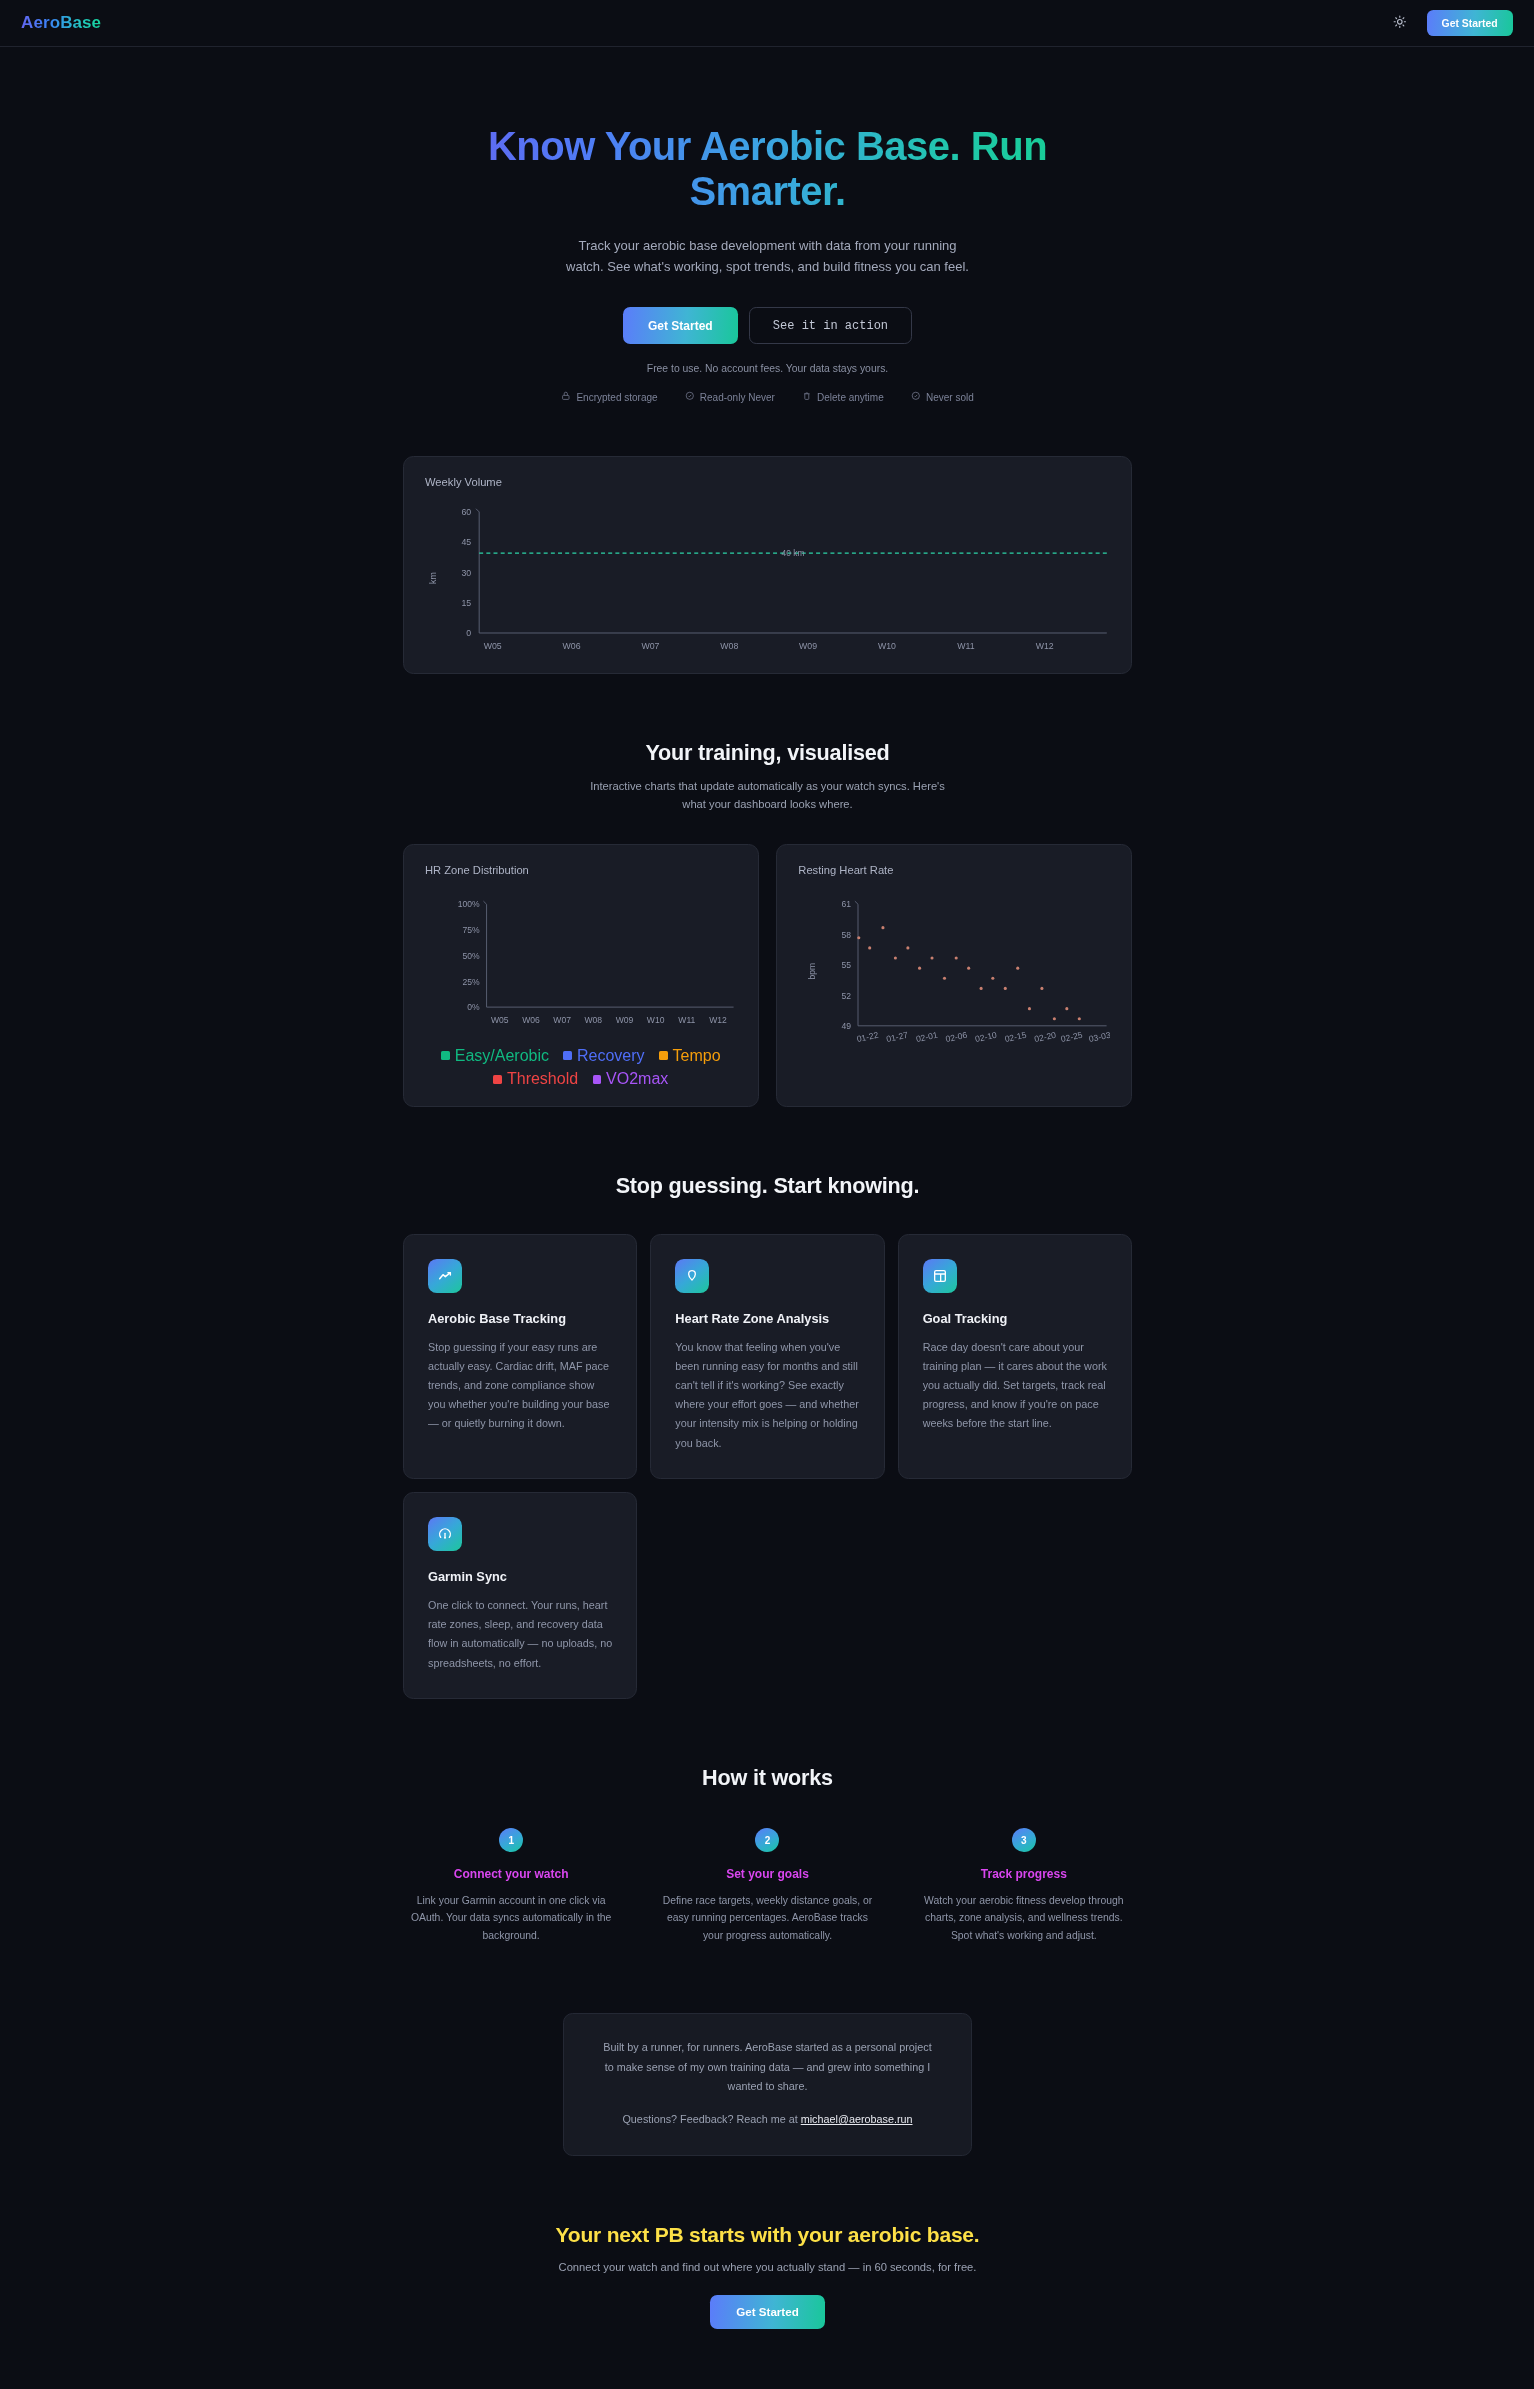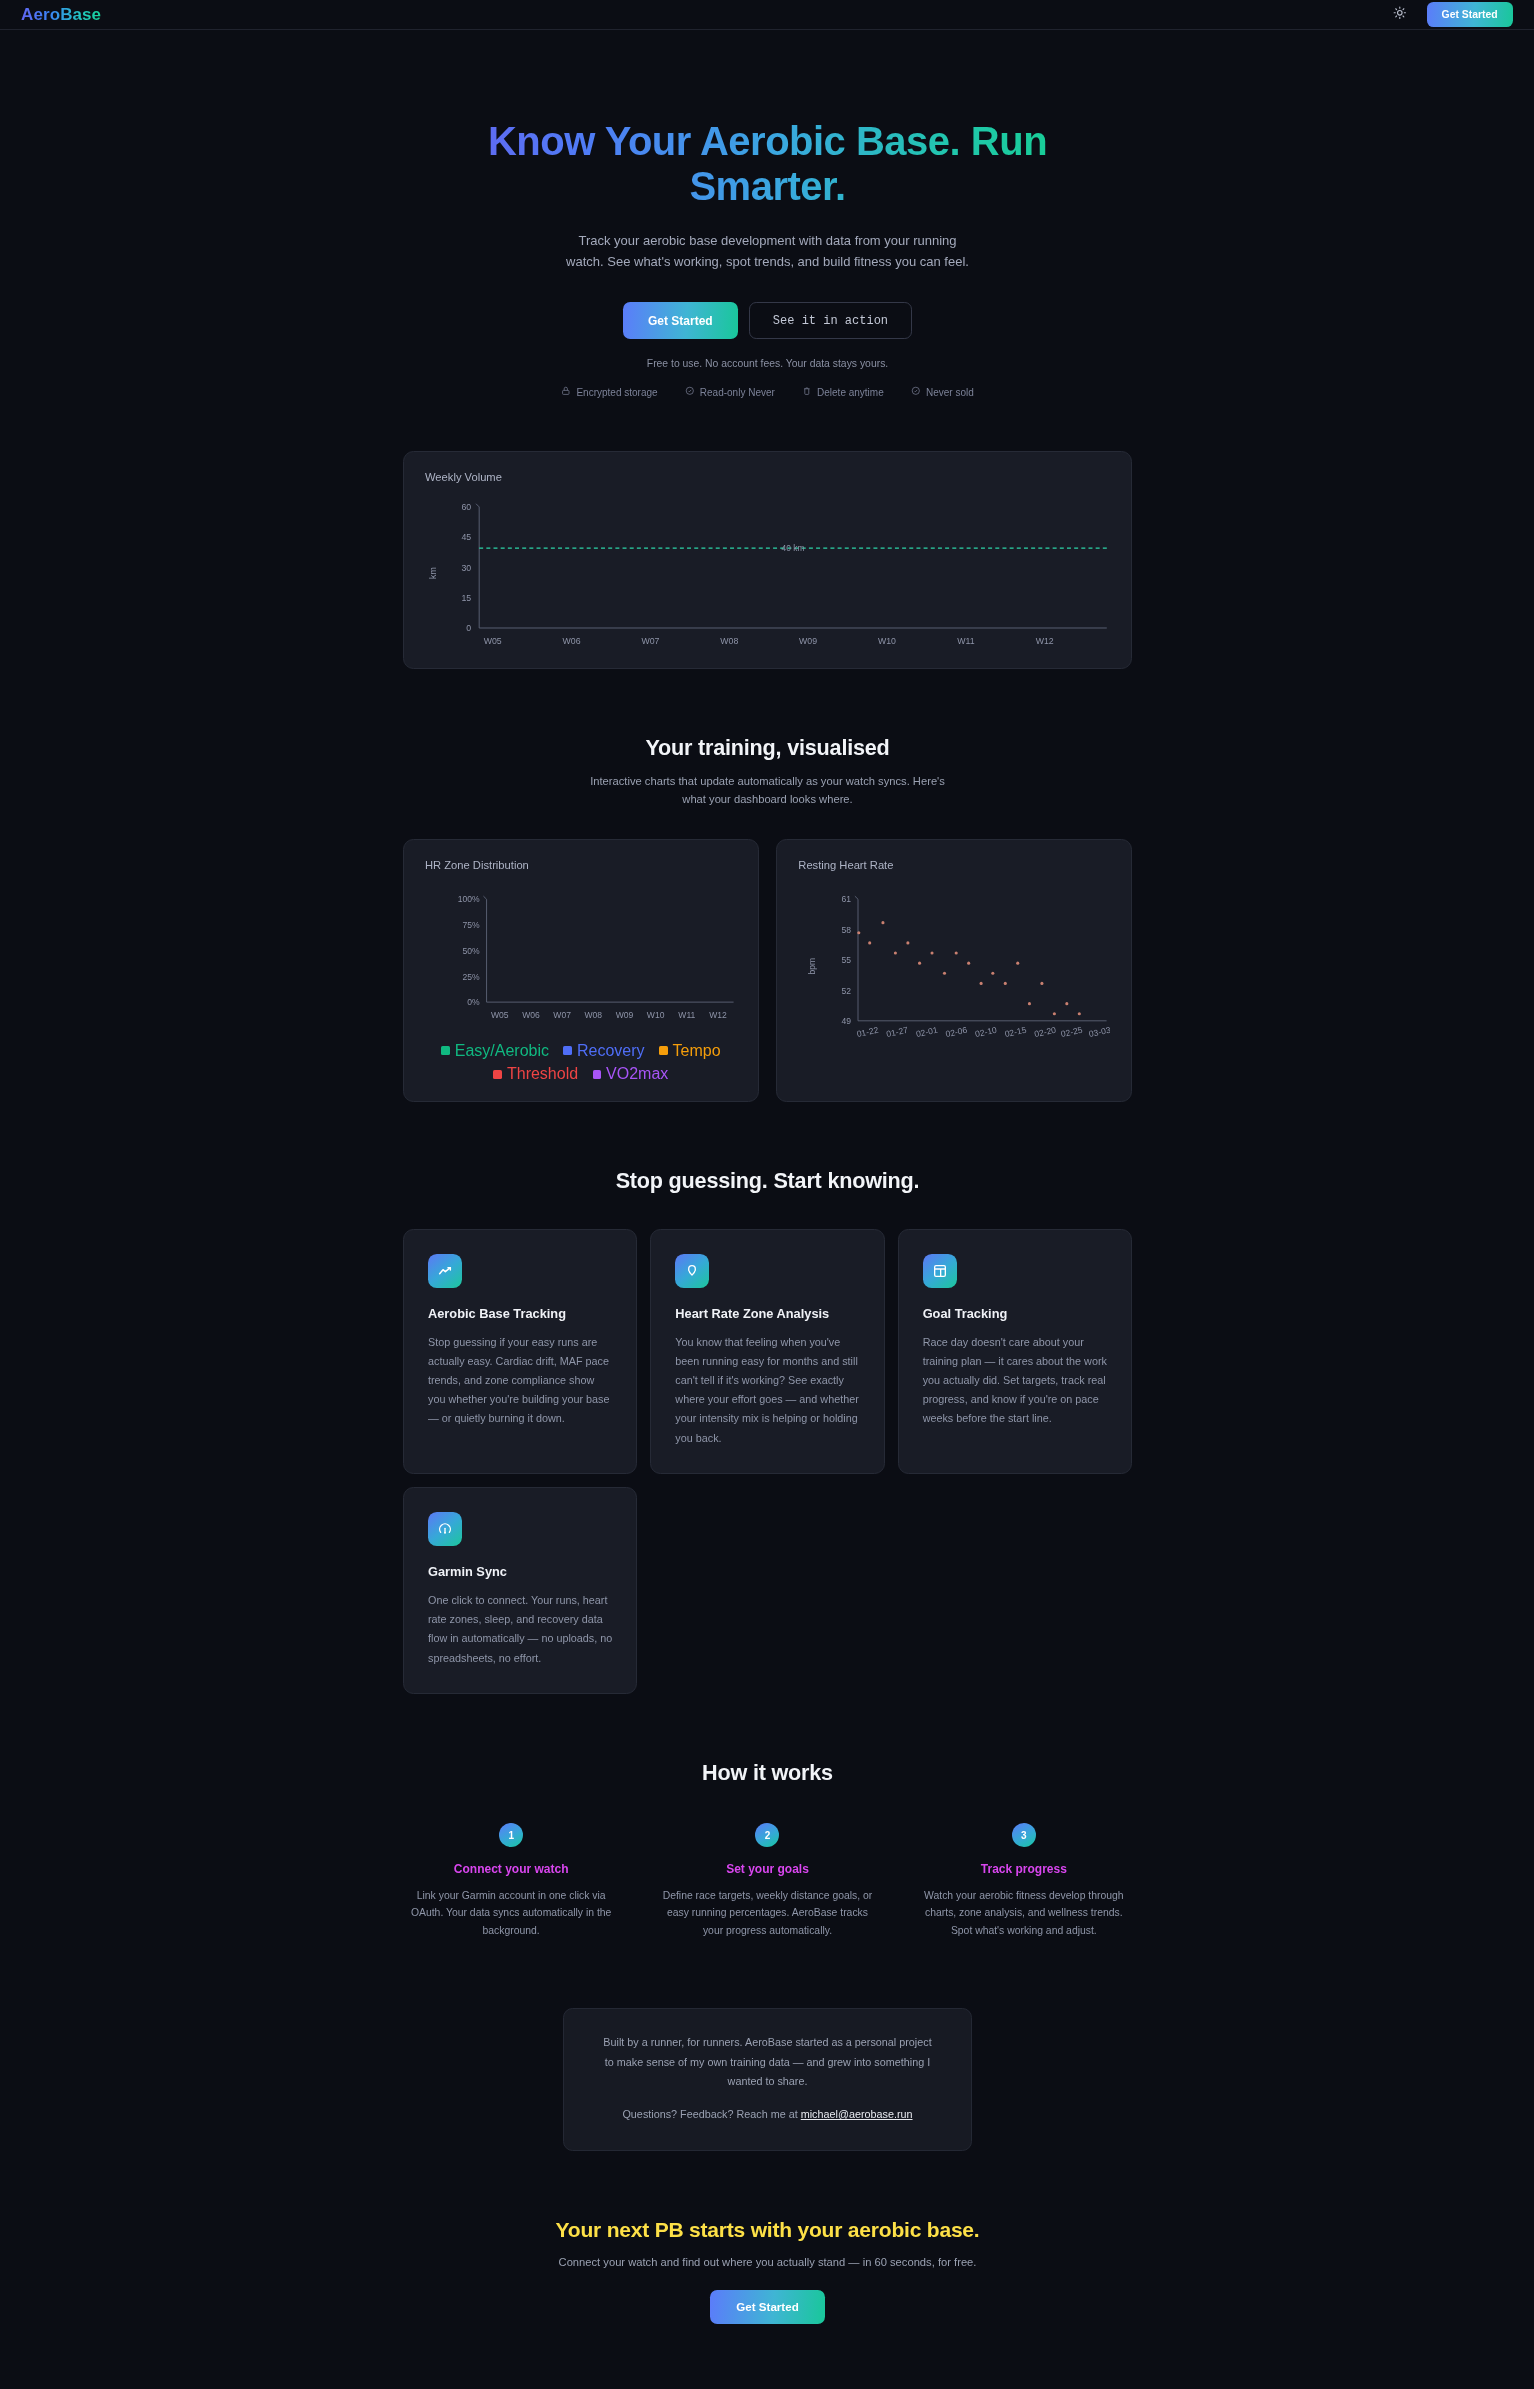--- a/index.html
+++ b/index.html
@@ -18,21 +18,21 @@
   *{box-sizing:border-box;margin:0;padding:0;}
   html,body{background:var(--bg);}
   body{
     width:1535px;
     font-family:"Liberation Sans", sans-serif;
     color:var(--text);
     -webkit-font-smoothing:antialiased;
   }
   
   .header{
-    height:30px;
+    height:47px;
     border-bottom:0.8px solid #20232e;
     display:flex;
     align-items:center;
     justify-content:space-between;
     padding:0 22.4px 0 21px;
     background:var(--bg);
   }
   .logo{
     font-size:17px;
     font-weight:bold;
@@ -53,21 +53,21 @@
     font-family:inherit;font-weight:bold;cursor:pointer;
   }
   .header .btn-grad{font-size:10.4px;padding:7.2px 15px;}
   
   .wrap{max-width:1535px;}
   .container{width:729px;margin:0 auto;}
   
   .hero{padding:77px 0 0;text-align:center;}
   .hero h1{
     font-size:40px;line-height:1.13;font-weight:bold;letter-spacing:-0.5px;
-    max-width:640px;margin:12px auto;
+    max-width:640px;margin:0 auto;
     background:linear-gradient(92deg,#6366f1 0%,#4f7cf6 22%,#3aa8e0 52%,#21c6ad 78%,#15d08f 100%);
     -webkit-background-clip:text;background-clip:text;color:transparent;
   }
   .hero p.sub{
     margin:21px auto 0;max-width:416px;
     font-size:13px;line-height:1.62;color:#a3a9bb;
   }
   .cta-row{margin-top:30px;display:flex;justify-content:center;gap:11.2px;}
   .cta-row .btn-grad{font-size:12px;padding:10.4px 25px;border-radius:7.2px;}
   .btn-outline{

